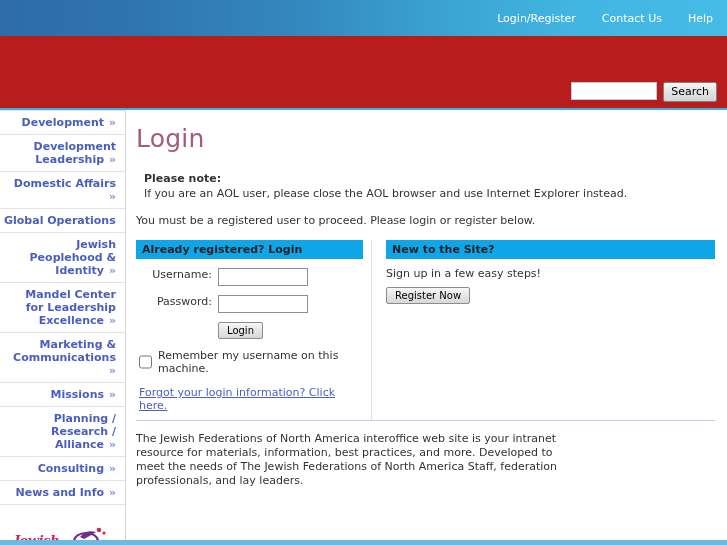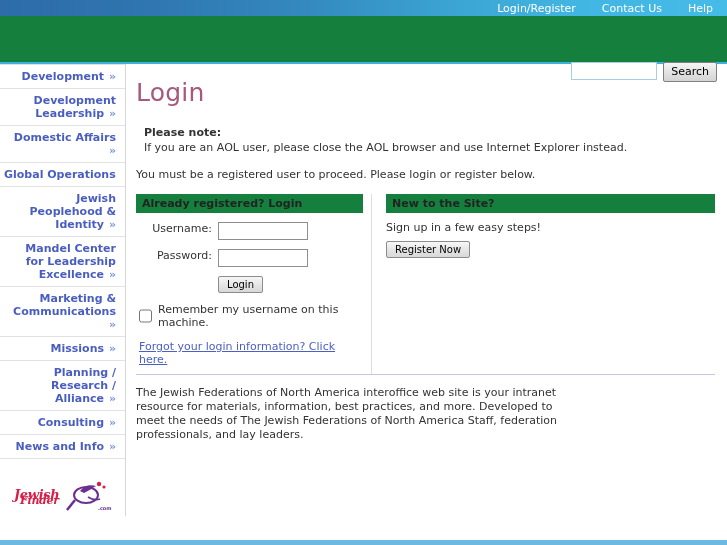--- a/index.html
+++ b/index.html
@@ -13,41 +13,41 @@
     background: #ffffff;
     font-family: "DejaVu Sans", "Liberation Sans", sans-serif;
     font-size: 11px;
     color: #333333;
     overflow: hidden;
     position: relative;
   }
 
   
   .topbar {
-    height: 16px;
+    height: 36px;
     background: linear-gradient(to right, #2d6ca8 0%, #2f74ae 18%, #3489bf 42%, #3ba4d2 62%, #42b6e2 80%, #45bbe8 100%);
     display: flex;
     align-items: center;
     justify-content: flex-end;
     padding-right: 14px;
     box-sizing: border-box;
   }
   .topbar a {
     color: #ffffff;
     text-decoration: none;
     font-size: 11px;
     margin-left: 26px;
     white-space: nowrap;
   }
 
   
   .header {
-    height: 46px;
-    position: relative;
-    background: #15803d;
+    height: 72px;
+    position: relative;
+    background: #b91c1c;
   }
   .search-wrap {
     position: absolute;
     right: 10px;
     top: 46px;
     display: flex;
     align-items: flex-start;
   }
   .search-input {
     width: 80px;
@@ -192,21 +192,21 @@
     box-sizing: border-box;
     padding-right: 8px;
     border-right: 1px solid #dedede;
   }
   .panel-right {
     flex: 1;
     box-sizing: border-box;
     padding-left: 14px;
   }
   .panel-head {
-    background: #15803d;
+    background: #0ea5e9;
     font-weight: bold;
     font-size: 11px;
     color: #222;
     padding: 3px 0 3px 6px;
     margin-bottom: 9px;
   }
   .panel-right .panel-head { margin-bottom: 8px; }
 
   .form-row {
     display: flex;

